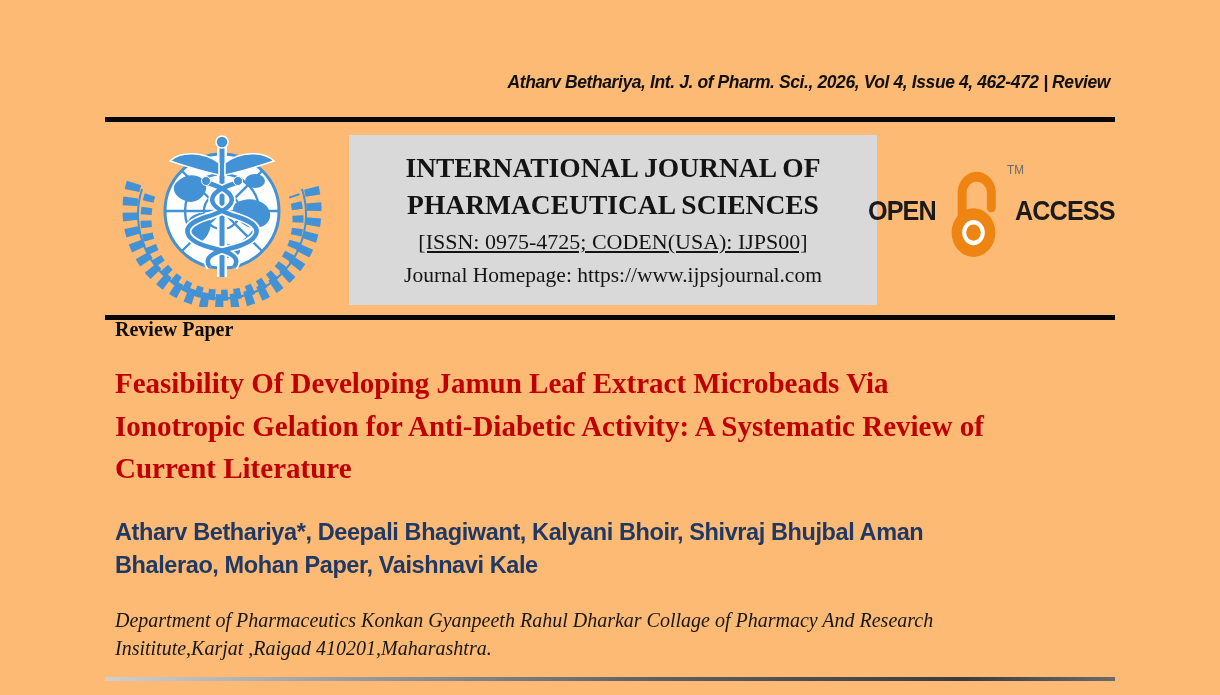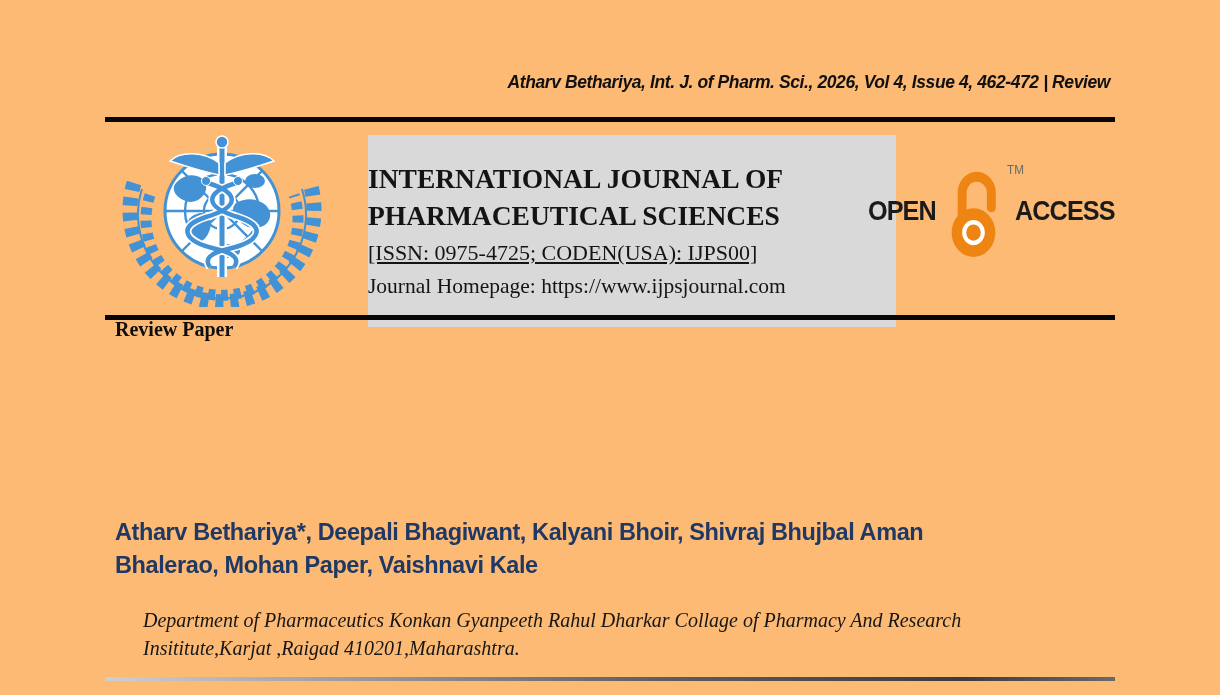--- a/index.html
+++ b/index.html
@@ -14,22 +14,22 @@
   }
   .rule{position:absolute;left:105px;width:1010px;background:#070707;}
   .rule-top{top:117px;height:5px;}
   .rule-mid{top:315px;height:5px;}
   .rule-bottom{
     top:677px;height:4px;
     background:linear-gradient(to right,#cfcfcf,#9a9a9a 25%,#5e5e5e 55%,#3c3c3c 85%,#6a6a6a);
   }
   .who-emblem{position:absolute;left:116px;top:131px;width:214px;height:176px;}
   .masthead-box{
-    position:absolute;left:368px;top:135px;width:528px;height:192px;
-    background:#D9D9D9;color:#141414;
+    position:absolute;left:349px;top:135px;width:528px;height:170px;
+    background:#D9D9D9;text-align:center;color:#141414;
     display:flex;flex-direction:column;justify-content:center;
   }
   .jname{font-weight:bold;font-size:27.5px;line-height:37px;white-space:nowrap;}
   .jissn{font-size:22px;line-height:34px;margin-top:2px;white-space:nowrap;text-decoration:underline;}
   .jhome{font-size:21.5px;line-height:32px;white-space:nowrap;}
   .oa-row{
     position:absolute;left:868px;top:156px;height:110px;
     display:flex;align-items:center;gap:8px;
     transform:scaleX(0.9);transform-origin:left center;
   }
@@ -51,21 +51,21 @@
   .authors{
     position:absolute;left:115px;top:516px;color:#1F3864;
     font-family:Liberation Sans, sans-serif;font-weight:bold;
     font-size:23.5px;line-height:33px;letter-spacing:-0.4px;
   }
   .authors div{white-space:nowrap;}
   .affiliation{
     position:absolute;left:115px;top:606px;font-style:italic;
     font-size:20px;line-height:28px;color:#161616;
   }
-  .affiliation div{white-space:nowrap;margin-left:28px;}
+  .affiliation div{white-space:nowrap;}
 </style>
 </head>
 <body>
 
 <div class="page">
 
   <div class="citation">Atharv Bethariya, Int. J. of Pharm. Sci., 2026, Vol 4, Issue 4, 462-472 | Review</div>
 
   <div class="rule rule-top"></div>
 
@@ -125,20 +125,25 @@
       </svg>
       <span class="oa-tm">TM</span>
     </span>
     <span class="oa-word">ACCESS</span>
   </div>
 
   <div class="rule rule-mid"></div>
 
   <div class="section-label">Review Paper</div>
 
+  <div class="article-title">
+    <div>Feasibility Of Developing Jamun Leaf Extract Microbeads Via</div>
+    <div>Ionotropic Gelation for Anti-Diabetic Activity: A Systematic Review of</div>
+    <div>Current Literature</div>
+  </div>
 
   <div class="authors">
     <div>Atharv Bethariya*, Deepali Bhagiwant, Kalyani Bhoir, Shivraj Bhujbal Aman</div>
     <div>Bhalerao, Mohan Paper, Vaishnavi Kale</div>
   </div>
 
   <div class="affiliation">
     <div>Department of Pharmaceutics Konkan Gyanpeeth Rahul Dharkar Collage of Pharmacy And Research</div>
     <div>Insititute,Karjat ,Raigad 410201,Maharashtra.</div>
   </div>

